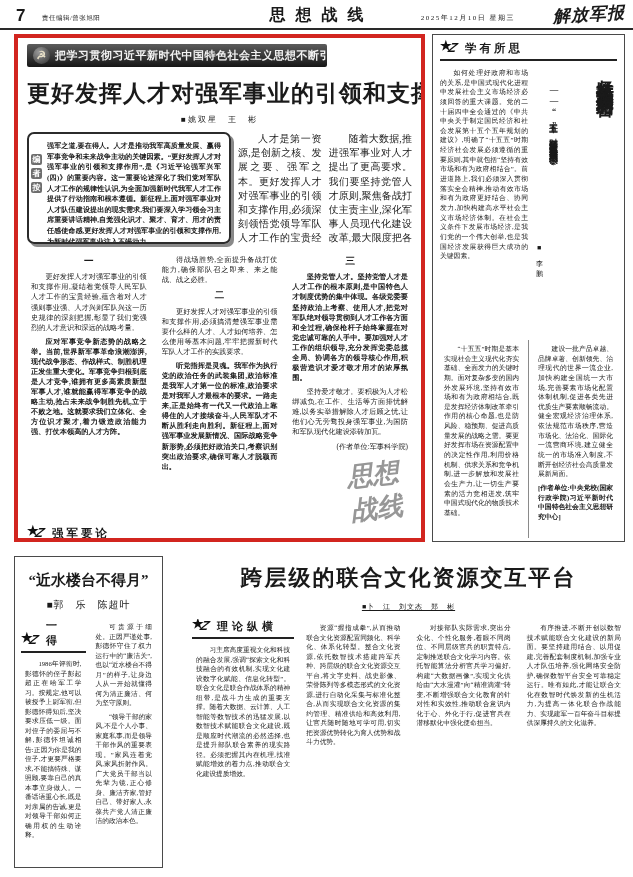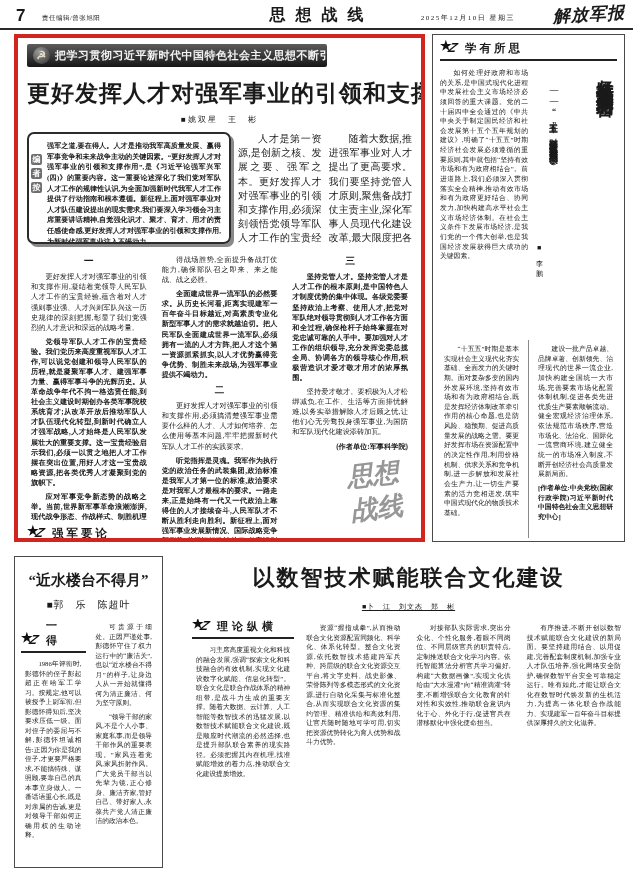--- a/index.html
+++ b/index.html
@@ -40,21 +40,21 @@
   .edtab .ch { width:11px; height:11px; background:#6e6e6e; color:#fff; font-size:8px;
                line-height:11px; text-align:center; border-radius:2px; font-family:"Liberation Sans", sans-serif; }
   .topcol { flex:1; font-size:10px; line-height:1.42; text-align:justify; overflow:hidden; text-indent:2em; }
 
   .botrow { display:flex; gap:7px; height:295px; margin-top:7px; }
   .bcol { flex:1; overflow:hidden; font-size:7.2px; line-height:1.4; display:flex; flex-direction:column; }
   .bcol .paras { flex:1; overflow:hidden; text-align:justify; }
   .para { text-indent:2em; margin:4px; }
   .para.bold { font-weight:bold; }
   .para.num { text-align:center; text-indent:0; font-weight:bold; font-size:9.5px; margin:4px 0; }
-  .para.src { text-align:right; text-indent:0; font-weight:bold; margin-top:3px; }
+  .para.src { text-align:right; text-indent:0; font-weight:normal; margin-top:3px; }
   .para.foot { font-weight:bold; text-indent:0; margin-top:3px; }
 
   .seal { position:absolute; right:4px; bottom:2px; width:64px; height:86px; transform:rotate(-7deg);
           color:#8c8c8c; font:italic 800 26px "DejaVu Serif", serif; line-height:1.3; text-align:center; opacity:.9; }
   .col3wrap { position:relative; }
 
   
   .sec-label { display:flex; align-items:flex-end; gap:5px; padding-bottom:3px;
                border-bottom:2px solid #222; font:bold 11.5px "Liberation Sans", sans-serif; letter-spacing:3px; }
   .starz { position:relative; display:inline-block; width:20px; height:15px; flex:0 0 auto; }
@@ -131,35 +131,33 @@
       </div>
       <div class="topcol">人才是第一资源,是创新之核、发展之要、强军之本。更好发挥人才对强军事业的引领和支撑作用,必须深刻领悟党领导军队人才工作的宝贵经验,准确把握新时代人才强军的实践要求,以高水平人才队伍建设支撑强军事业高质量发展。</div>
       <div class="topcol">随着大数据,推进强军事业对人才提出了更高要求。我们要坚持党管人才原则,聚焦备战打仗主责主业,深化军事人员现代化建设改革,最大限度把各方面优秀人才凝聚到强军事业中来,为全面建成世界一流军队提供坚实人才保证。</div>
     </div>
 
     <div class="botrow">
       <div class="bcol">
         <div class="paras">
             <p class="para num">一</p>
             <p class="para">更好发挥人才对强军事业的引领和支撑作用,凝结着党领导人民军队人才工作的宝贵经验,蕴含着对人才强则事业强、人才兴则军队兴这一历史规律的深刻把握,彰显了我们党强烈的人才意识和深远的战略考量。</p>
-            <p class="para bold">党领导军队人才工作的宝贵经验。我们党历来高度重视军队人才工作,可以说党创建和领导人民军队的历程,就是凝聚军事人才、建强军事力量、赢得军事斗争的光辉历史。从革命战争年代不拘一格选贤任能,到社会主义建设时期创办各类军事院校系统育才;从改革开放后推动军队人才队伍现代化转型,到新时代确立人才强军战略,人才始终是人民军队发展壮大的重要支撑。这一宝贵经验启示我们,必须一以贯之地把人才工作摆在突出位置,用好人才这一宝贵战略资源,把各类优秀人才凝聚到党的旗帜下。</p>
             <p class="para bold">应对军事竞争新态势的战略之举。当前,世界新军事革命浪潮澎湃,现代战争形态、作战样式、制胜机理正发生重大变化。军事竞争归根到底是人才竞争,谁拥有更多高素质新型军事人才,谁就能赢得军事竞争的战略主动,抢占未来战争制胜先机,立于不败之地。这就要求我们立体化、全方位识才聚才,着力锻造政治能力强、打仗本领高的人才方阵。</p>
           </div>
         <div class="sec-label">
           <span class="starz">
             <i class="star">★</i>
             <i class="z">Z</i>
           </span>
           <span>强军要论</span>
         </div>
       </div>
       <div class="bcol">
         <div class="paras">
             <p class="para">得战场胜势,全面提升备战打仗能力,确保部队召之即来、来之能战、战之必胜。</p>
-            <p class="para bold">全面建成世界一流军队的必然要求。从历史长河看,距离实现建军一百年奋斗目标越近,对高素质专业化新型军事人才的需求就越迫切。把人民军队全面建成世界一流军队,必须拥有一流的人才方阵,把人才这个第一资源抓紧抓实,以人才优势赢得竞争优势、制胜未来战场,为强军事业提供不竭动力。</p>
             <p class="para num">二</p>
             <p class="para">更好发挥人才对强军事业的引领和支撑作用,必须搞清楚强军事业需要什么样的人才、人才如何培养、怎么使用等基本问题,牢牢把握新时代军队人才工作的实践要求。</p>
             <p class="para bold">听党指挥是灵魂。我军作为执行党的政治任务的武装集团,政治标准是我军人才第一位的标准,政治要求是对我军人才最根本的要求。一路走来,正是始终有一代又一代政治上靠得住的人才接续奋斗,人民军队才不断从胜利走向胜利。新征程上,面对强军事业发展新情况、国际战略竞争新形势,必须把好政治关口,考察识别突出政治要求,确保可靠人才脱颖而出。</p>
           </div>
       </div>
       <div class="bcol col3wrap">
         <div class="paras">
             <p class="para num">三</p>
             <p class="para bold">坚持党管人才。坚持党管人才是人才工作的根本原则,是中国特色人才制度优势的集中体现。各级党委要坚持政治上考察、使用人才,把党对军队绝对领导贯彻到人才工作各方面和全过程,确保枪杆子始终掌握在对党忠诚可靠的人手中。要加强对人才工作的组织领导,充分发挥党委总揽全局、协调各方的领导核心作用,积极营造识才爱才敬才用才的浓厚氛围。</p>
             <p class="para">坚持爱才敬才。要积极为人才松绑减负,在工作、生活等方面排忧解难,以务实举措解除人才后顾之忧,让他们心无旁骛投身强军事业,为国防和军队现代化建设添砖加瓦。</p>
@@ -217,21 +215,21 @@
           </div>
       </div>
       <div class="bl-col">
           <p class="para">可贵源于细处。正因严谨处事,彭德怀守住了权力运行中的“廉洁关”,也以“近水楼台不得月”的样子,让身边人从一开始就懂得何为清正廉洁、何为坚守原则。</p>
           <p class="para">“领导干部的家风,不是个人小事、家庭私事,而是领导干部作风的重要表现。”家风连着党风,家风折射作风。广大党员干部当以先辈为镜,正心修身、廉洁齐家,管好自己、带好家人,永葆共产党人清正廉洁的政治本色。</p>
         </div>
     </div>
   </div>
 
   <div class="brbox">
-    <div class="br-headline">以数智技术赋能联合文化建设</div>
+    <div class="br-headline">跨层级的联合文化资源交互平台</div>
     <div class="br-byline">■卜　江　刘文杰　郑　彬</div>
     <div class="br-cols">
       <div class="br-col">
         <div class="sec-label small">
           <span class="starz">
             <i class="star">★</i>
             <i class="z">Z</i>
           </span>
           <span>理论纵横</span>
         </div>

